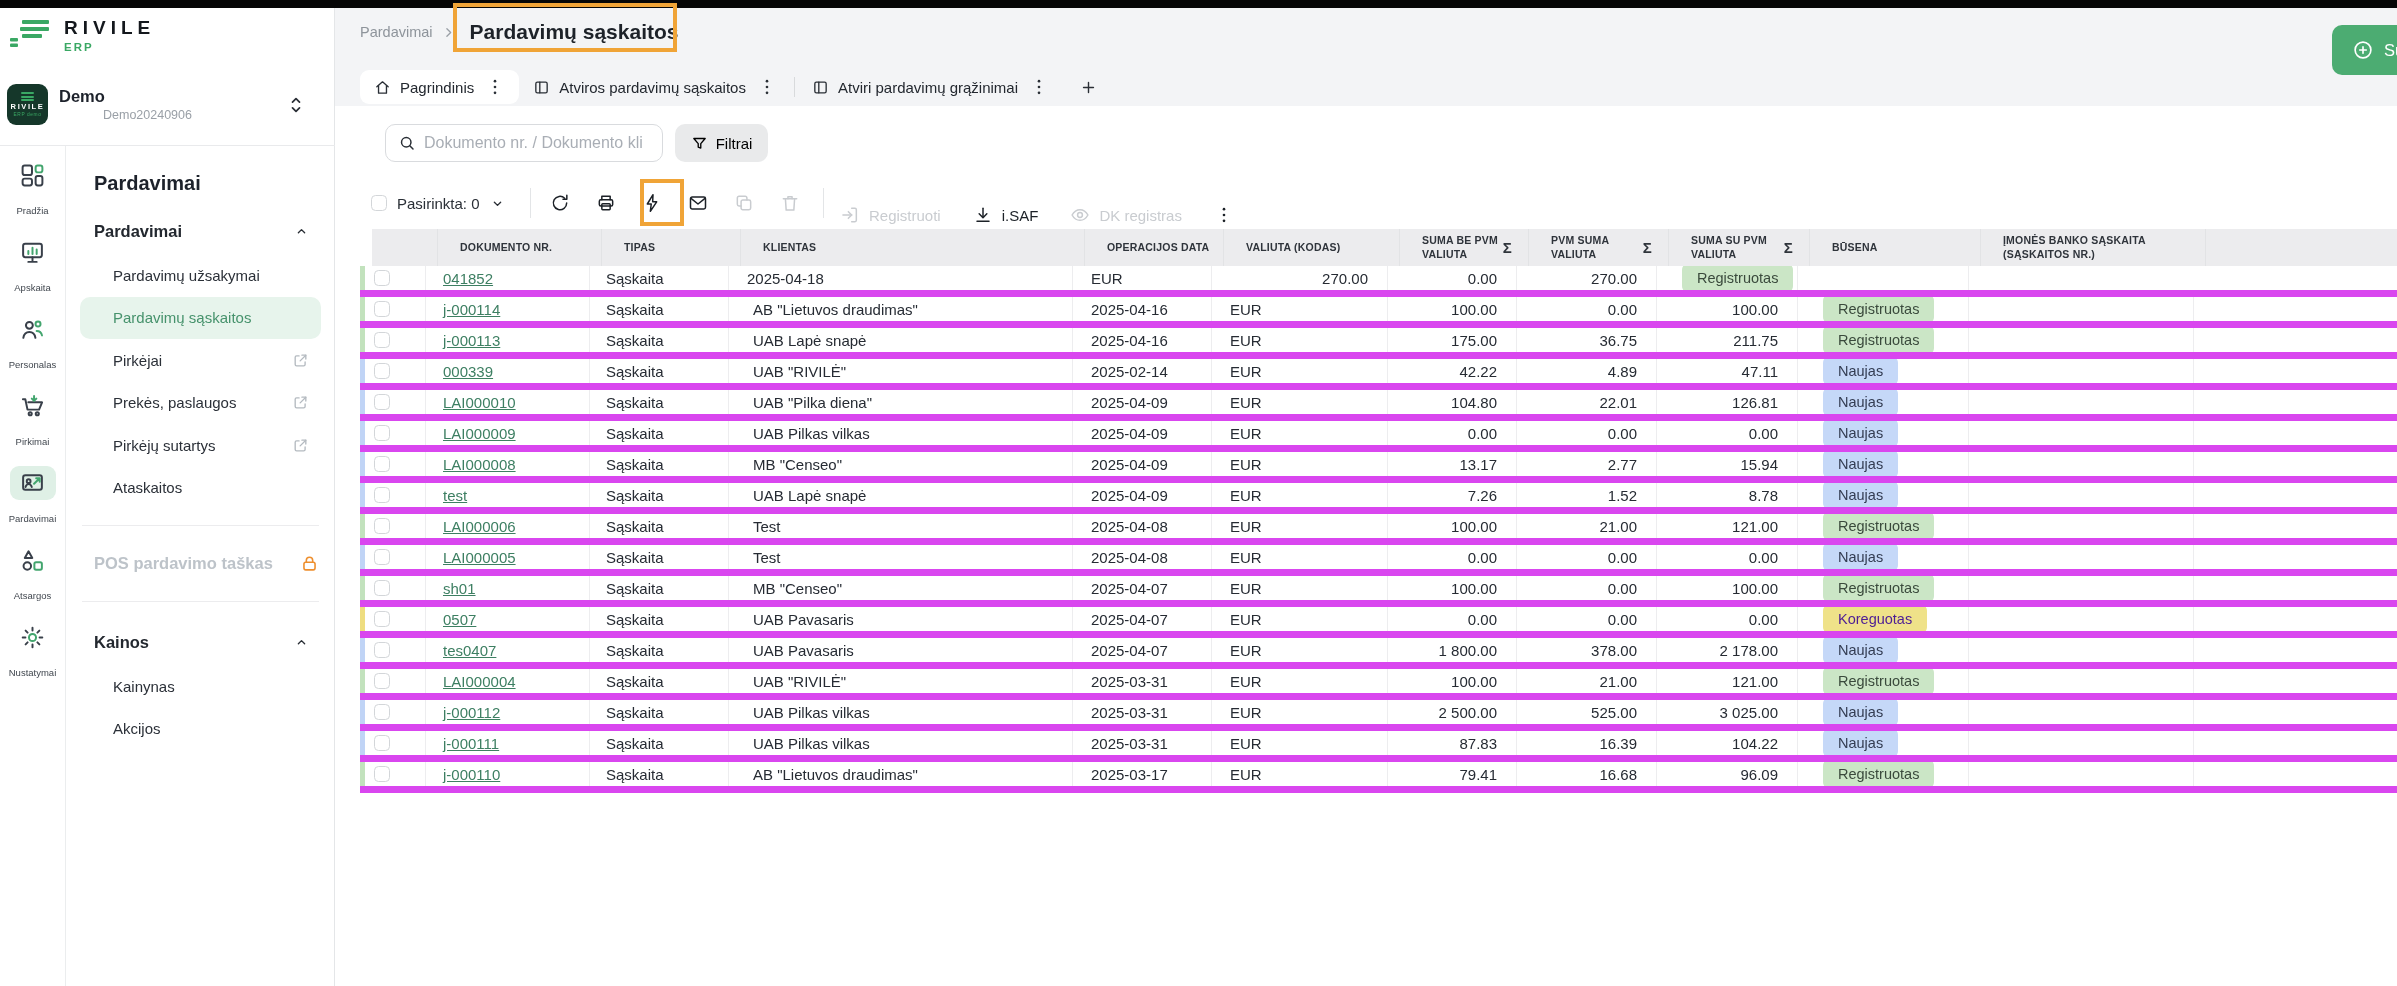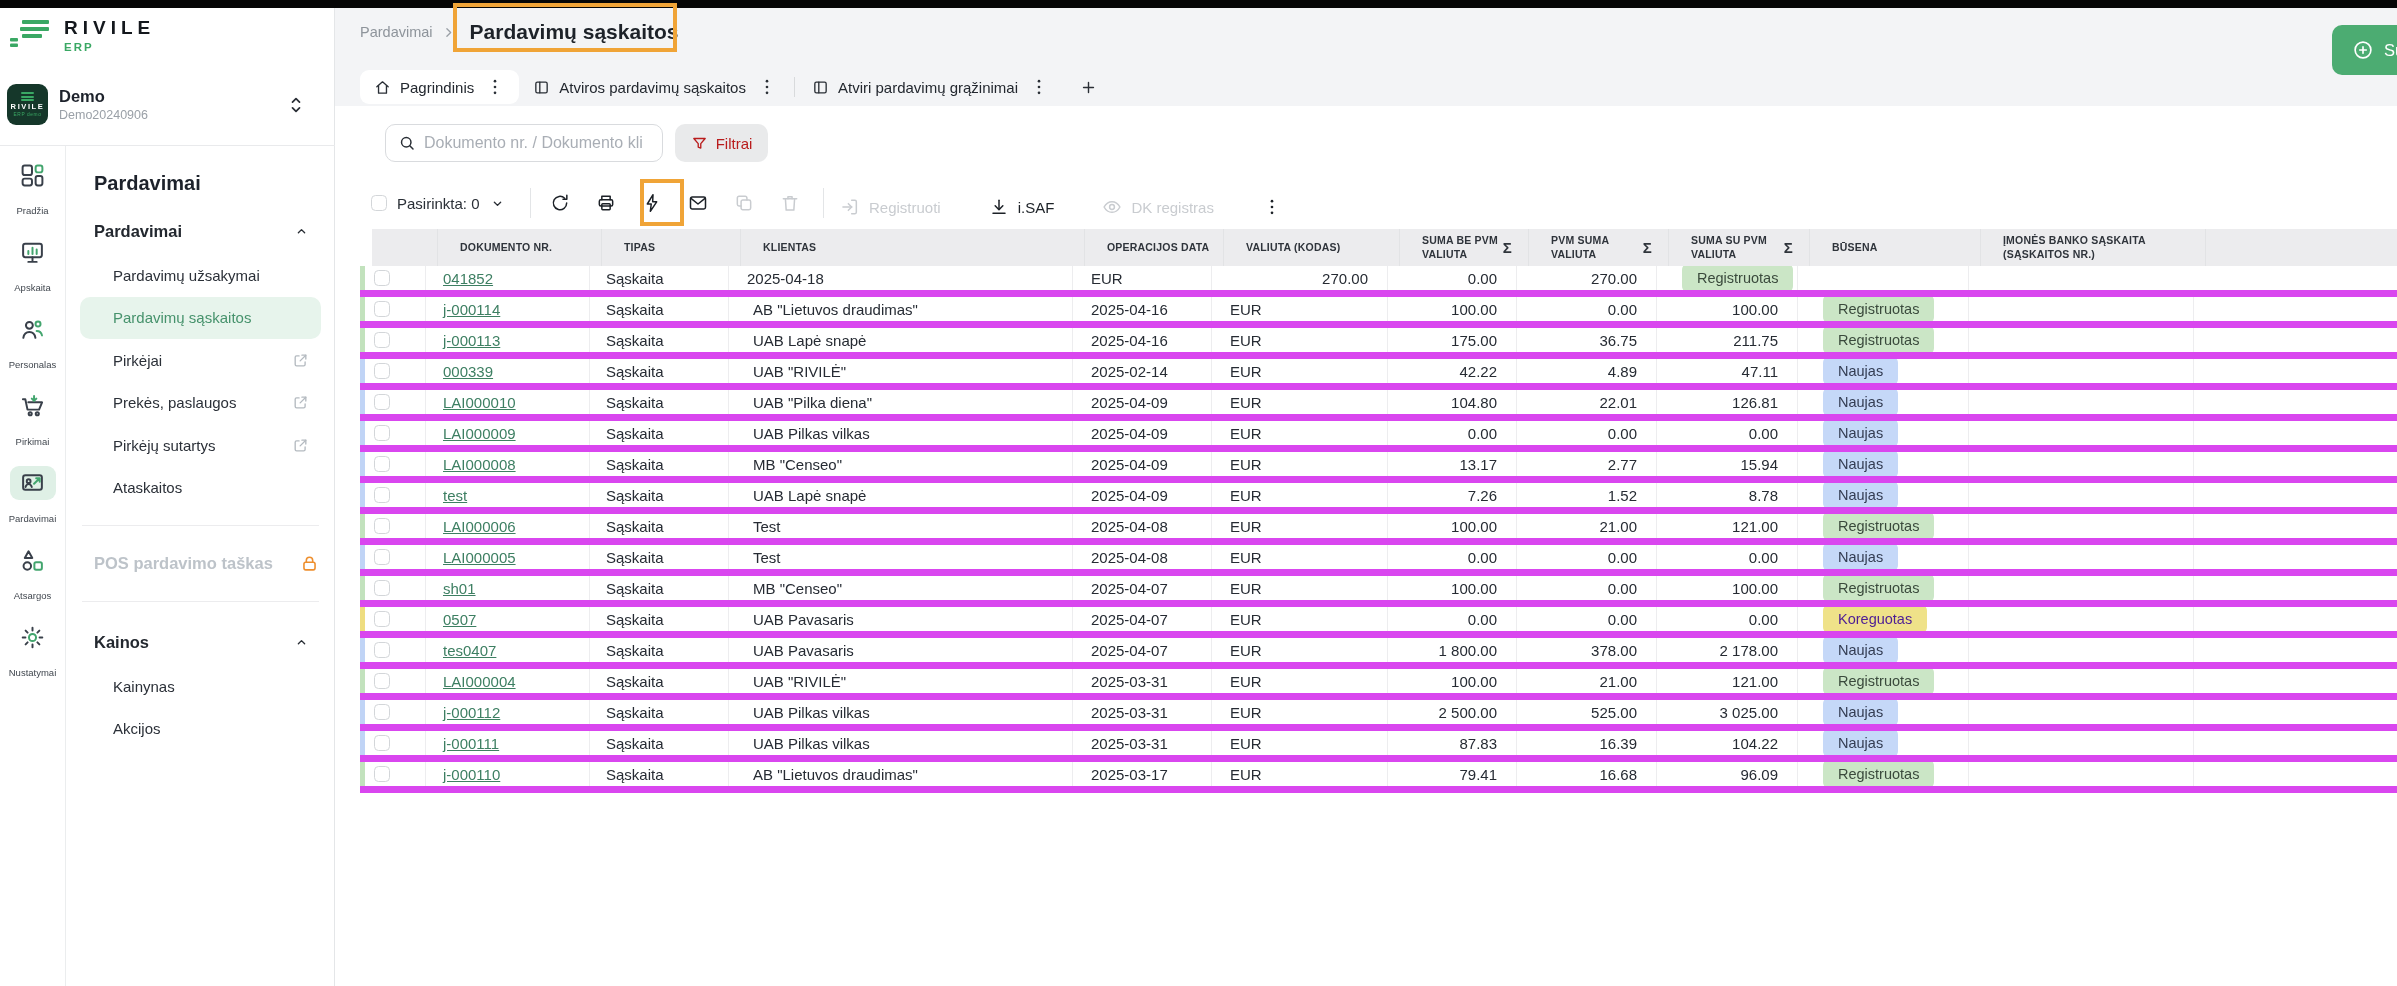--- a/index.html
+++ b/index.html
@@ -17,21 +17,21 @@
   .brand-name { font-size:19px; font-weight:bold; letter-spacing:5px; color:#14181d; line-height:1; margin-top:2px;}
   .brand-sub { font-size:11.5px; font-weight:bold; letter-spacing:2px; color:#3aa864; margin-top:4px; }
   .company { position:absolute; left:7px; top:76px; width:320px; display:flex; align-items:center; gap:11px; cursor:pointer; }
   .company-logo { width:41px; height:41px; border-radius:9px; background:#15372a; display:flex; flex-direction:column; align-items:center; justify-content:center; gap:1px; }
   .company-logo .bars { display:flex; flex-direction:column; gap:1.5px; }
   .company-logo .bars i { display:block; width:13px; height:2px; background:#3aa864; border-radius:1px; }
   .company-logo .cl1 { color:#fff; font-size:7.5px; font-weight:bold; letter-spacing:1.6px; }
   .company-logo .cl2 { color:#3aa864; font-size:4.8px; letter-spacing:.6px; }
   .company-meta { flex:1; }
   .company-name { font-size:16.5px; font-weight:bold; color:#1d222b; }
-  .company-code { font-size:12.5px; color:#9aa0a7; margin-top:2px; }
+  .company-code { font-size:12.5px; color:#9aa0a7; margin-top:2px;margin-left:44px; }
   .company .updown { margin-right:24px; color:#2a2f36; }
   .panel-divider { position:absolute; left:0; top:137px; width:335px; height:1px; background:#e9eaec; }
 
   
   .rail { position:absolute; left:0; top:138px; bottom:0; width:66px; border-right:1px solid #ebedee; display:flex; flex-direction:column; align-items:center; padding-top:12px; }
   .rail-item { display:flex; flex-direction:column; align-items:center; margin-bottom:19px; cursor:pointer; }
   .rail-icon-wrap { width:46px; height:34px; border-radius:9px; display:flex; align-items:center; justify-content:center; }
   .rail-item.active .rail-icon-wrap { background:#dff0e6; }
   .rail-label { font-size:9.5px; color:#41474f; margin-top:13px; }
 
@@ -63,33 +63,33 @@
   .tab-sep { width:1px; background:#d8dadc; margin:7px 3px; }
   .tab-plus { display:flex; align-items:center; padding:0 17px; color:#2a2f36; cursor:pointer; }
 
   .content-card { position:absolute; left:0; right:0; top:98px; bottom:0; background:#fff; }
 
   
   .search-box { position:absolute; left:50px; top:18px; width:278px; height:38px; background:#fff; border:1px solid #d9dbde; border-radius:10px; display:flex; align-items:center; padding:0 10px 0 12px; gap:8px; overflow:hidden; }
   .search-box .icon { color:#2a2f36; }
   .search-box input { border:none; outline:none; flex:1; font-size:16px; font-family:"Liberation Sans",sans-serif; color:#2a2f36; background:transparent; min-width:0; }
   .search-box input::placeholder { color:#a9aeb5; }
-  .filter-btn { position:absolute; left:340px; top:18px; height:38px; width:93px; background:#e9eaeb; border-radius:10px; display:flex; align-items:center; justify-content:center; gap:8px; font-size:15px; color:#b91c1c; cursor:pointer; }
+  .filter-btn { position:absolute; left:340px; top:18px; height:38px; width:93px; background:#e9eaeb; border-radius:10px; display:flex; align-items:center; justify-content:center; gap:8px; font-size:15px; color:#000000; cursor:pointer; }
 
   
   .toolbar { position:absolute; left:0; right:0; top:72px; height:50px; }
   .tb-select { position:absolute; left:36px; top:0; height:50px; display:flex; align-items:center; gap:10px; }
   .checkbox { width:16px; height:16px; border:1.5px solid #d3d6d9; border-radius:4.5px; background:#fff; flex:none; cursor:pointer; }
   .tb-select .lbl { font-size:15px; color:#2a2f36; }
   .tb-select .icon { color:#2a2f36; cursor:pointer; }
   .tb-divider { position:absolute; top:10px; width:1px; height:30px; background:#e3e5e7; }
   .tb-icons { position:absolute; left:202px; top:0; height:50px; display:flex; align-items:center; }
   .tb-btn { width:46px; height:40px; display:flex; align-items:center; justify-content:center; border-radius:8px; cursor:pointer; color:#1c2127; }
   .tb-btn.disabled { color:#c9ccd0; cursor:default; }
-  .tb-actions { position:absolute; left:505px; top:4px; height:50px; display:flex; align-items:center; gap:48px; }
+  .tb-actions { position:absolute; left:505px; top:12px; height:50px; display:flex; align-items:center; gap:32px; }
   .tb-action { display:flex; align-items:center; gap:9px; font-size:15px; color:#1c2127; cursor:pointer; }
   .tb-action.disabled { color:#c9ccd0; cursor:default; }
 
   
   .table { --cols:66px 164px 139px 344px 139px 176px 129px 140px 141px 171px 225px minmax(0,1fr);
            position:absolute; left:25px; right:0; top:123px; bottom:0; overflow:hidden;padding-left:12px; }
   .t-head { display:grid; grid-template-columns:var(--cols); height:37px; background:#ececee; }
   .t-head .hc { display:flex; align-items:center; font-size:10.5px; font-weight:bold; letter-spacing:.2px; color:#2f343b; line-height:1.3; padding:0 12px 0 22px; border-right:1px solid #e2e3e5; cursor:pointer; }
   .t-head .hc:last-child { border-right:none; }
   .t-head .hc.sum-col { justify-content:space-between; padding-right:16px; }

